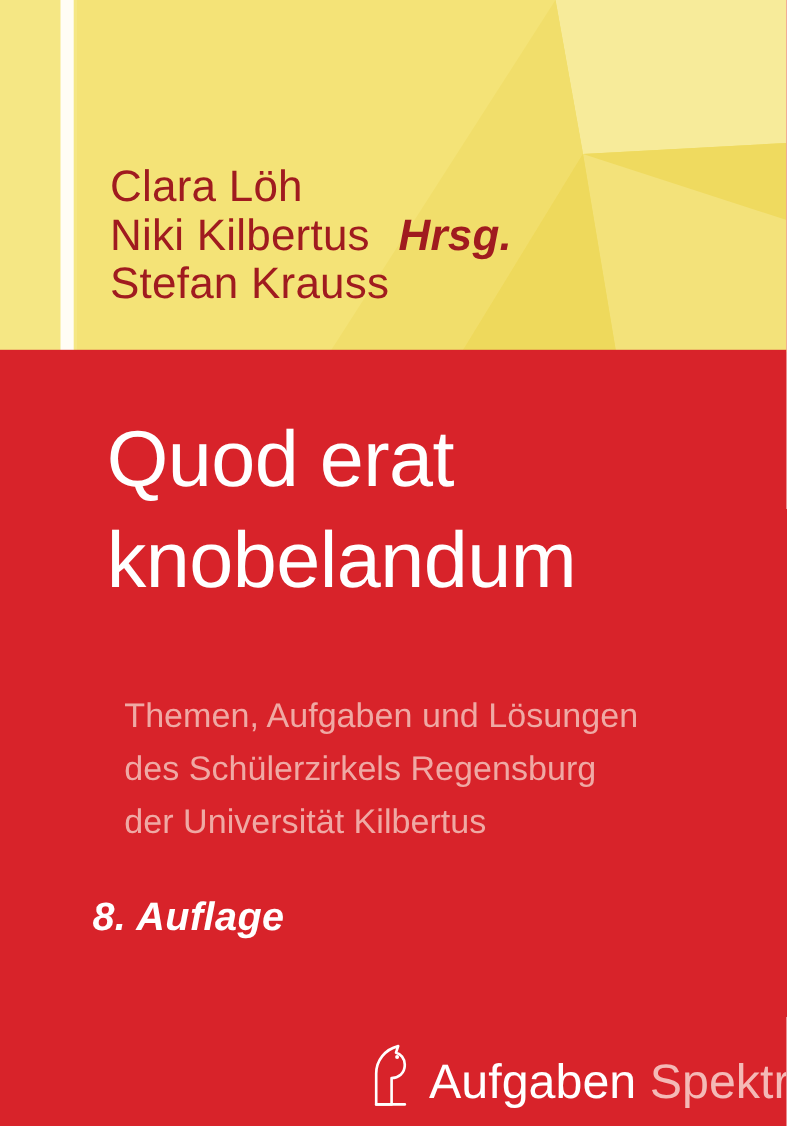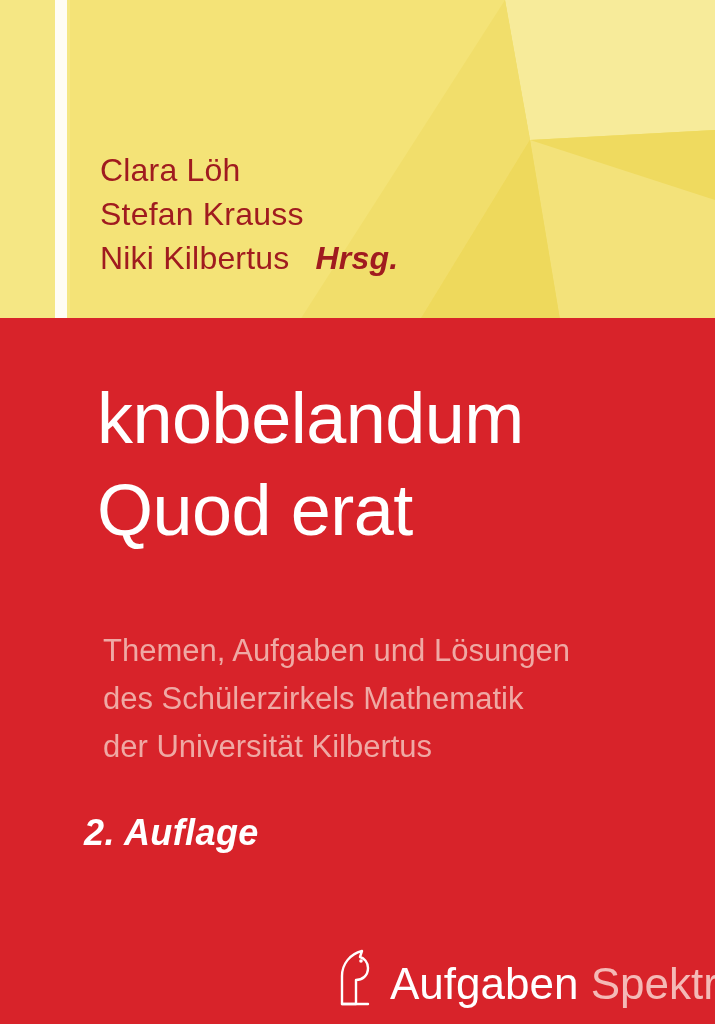--- a/index.html
+++ b/index.html
@@ -56,21 +56,21 @@
   }
 
   
   .authors {
     position: absolute;
     left: 100px;
     top: 148px;
     width: 560px;
   }
   .author-line {
-    font-size: 32px;
+    font-size: 40px;
     line-height: 44px;
     color: #a01b1f;
     font-weight: 400;
     letter-spacing: 0.2px;
     white-space: nowrap;
   }
   .author-line .hrsg {
     font-style: italic;
     font-weight: bold;
     margin-left: 26px;
@@ -87,21 +87,21 @@
     font-size: 72px;
     line-height: 92px;
     font-weight: 400;
     letter-spacing: -0.5px;
   }
   .title-line { display: block; white-space: nowrap; }
 
   
   .subtitle {
     position: absolute;
-    left: 103px;
+    left: 113px;
     top: 627px;
     width: 580px;
     color: #efa9a4;
     font-size: 31px;
     line-height: 48px;
     font-weight: 400;
   }
   .subtitle-line { display: block; white-space: nowrap; }
 
   
@@ -161,39 +161,39 @@
 
   <div class="left-stripe"></div>
 
   <div class="red-body"></div>
 
   <div class="authors">
     <div class="author-line">
       <span>Clara Löh</span>
     </div>
     <div class="author-line">
+      <span>Niki Kilbertus</span><span class="hrsg">Hrsg.</span>
+    </div>
+    <div class="author-line">
       <span>Stefan Krauss</span>
     </div>
-    <div class="author-line">
-      <span>Niki Kilbertus</span><span class="hrsg">Hrsg.</span>
-    </div>
   </div>
 
   <div class="title">
+    <span class="title-line">Quod erat</span>
     <span class="title-line">knobelandum</span>
-    <span class="title-line">Quod erat</span>
   </div>
 
   <div class="subtitle">
     <span class="subtitle-line">Themen, Aufgaben und Lösungen</span>
-    <span class="subtitle-line">des Schülerzirkels Mathematik</span>
+    <span class="subtitle-line">des Schülerzirkels Regensburg</span>
     <span class="subtitle-line">der Universität Kilbertus</span>
   </div>
 
-  <div class="edition">2. Auflage</div>
+  <div class="edition">8. Auflage</div>
 
   <div class="publisher">
     <svg class="publisher-logo" viewBox="0 0 48 62" xmlns="http://www.w3.org/2000/svg" aria-hidden="true">
       <g fill="none" stroke="#ffffff" stroke-width="2.4" stroke-linejoin="round" stroke-linecap="round">
         <path d="M12 58 L12 30 C12 18 20 8 32 5 L30 11 C34 12 38 16 38 22 C38 30 32 34 26 34 L26 58 Z"></path>
         <path d="M12 58 L38 58"></path>
       </g>
       <circle cx="31" cy="15" r="1.8" fill="#ffffff"></circle>
     </svg>
     <div class="publisher-name">

